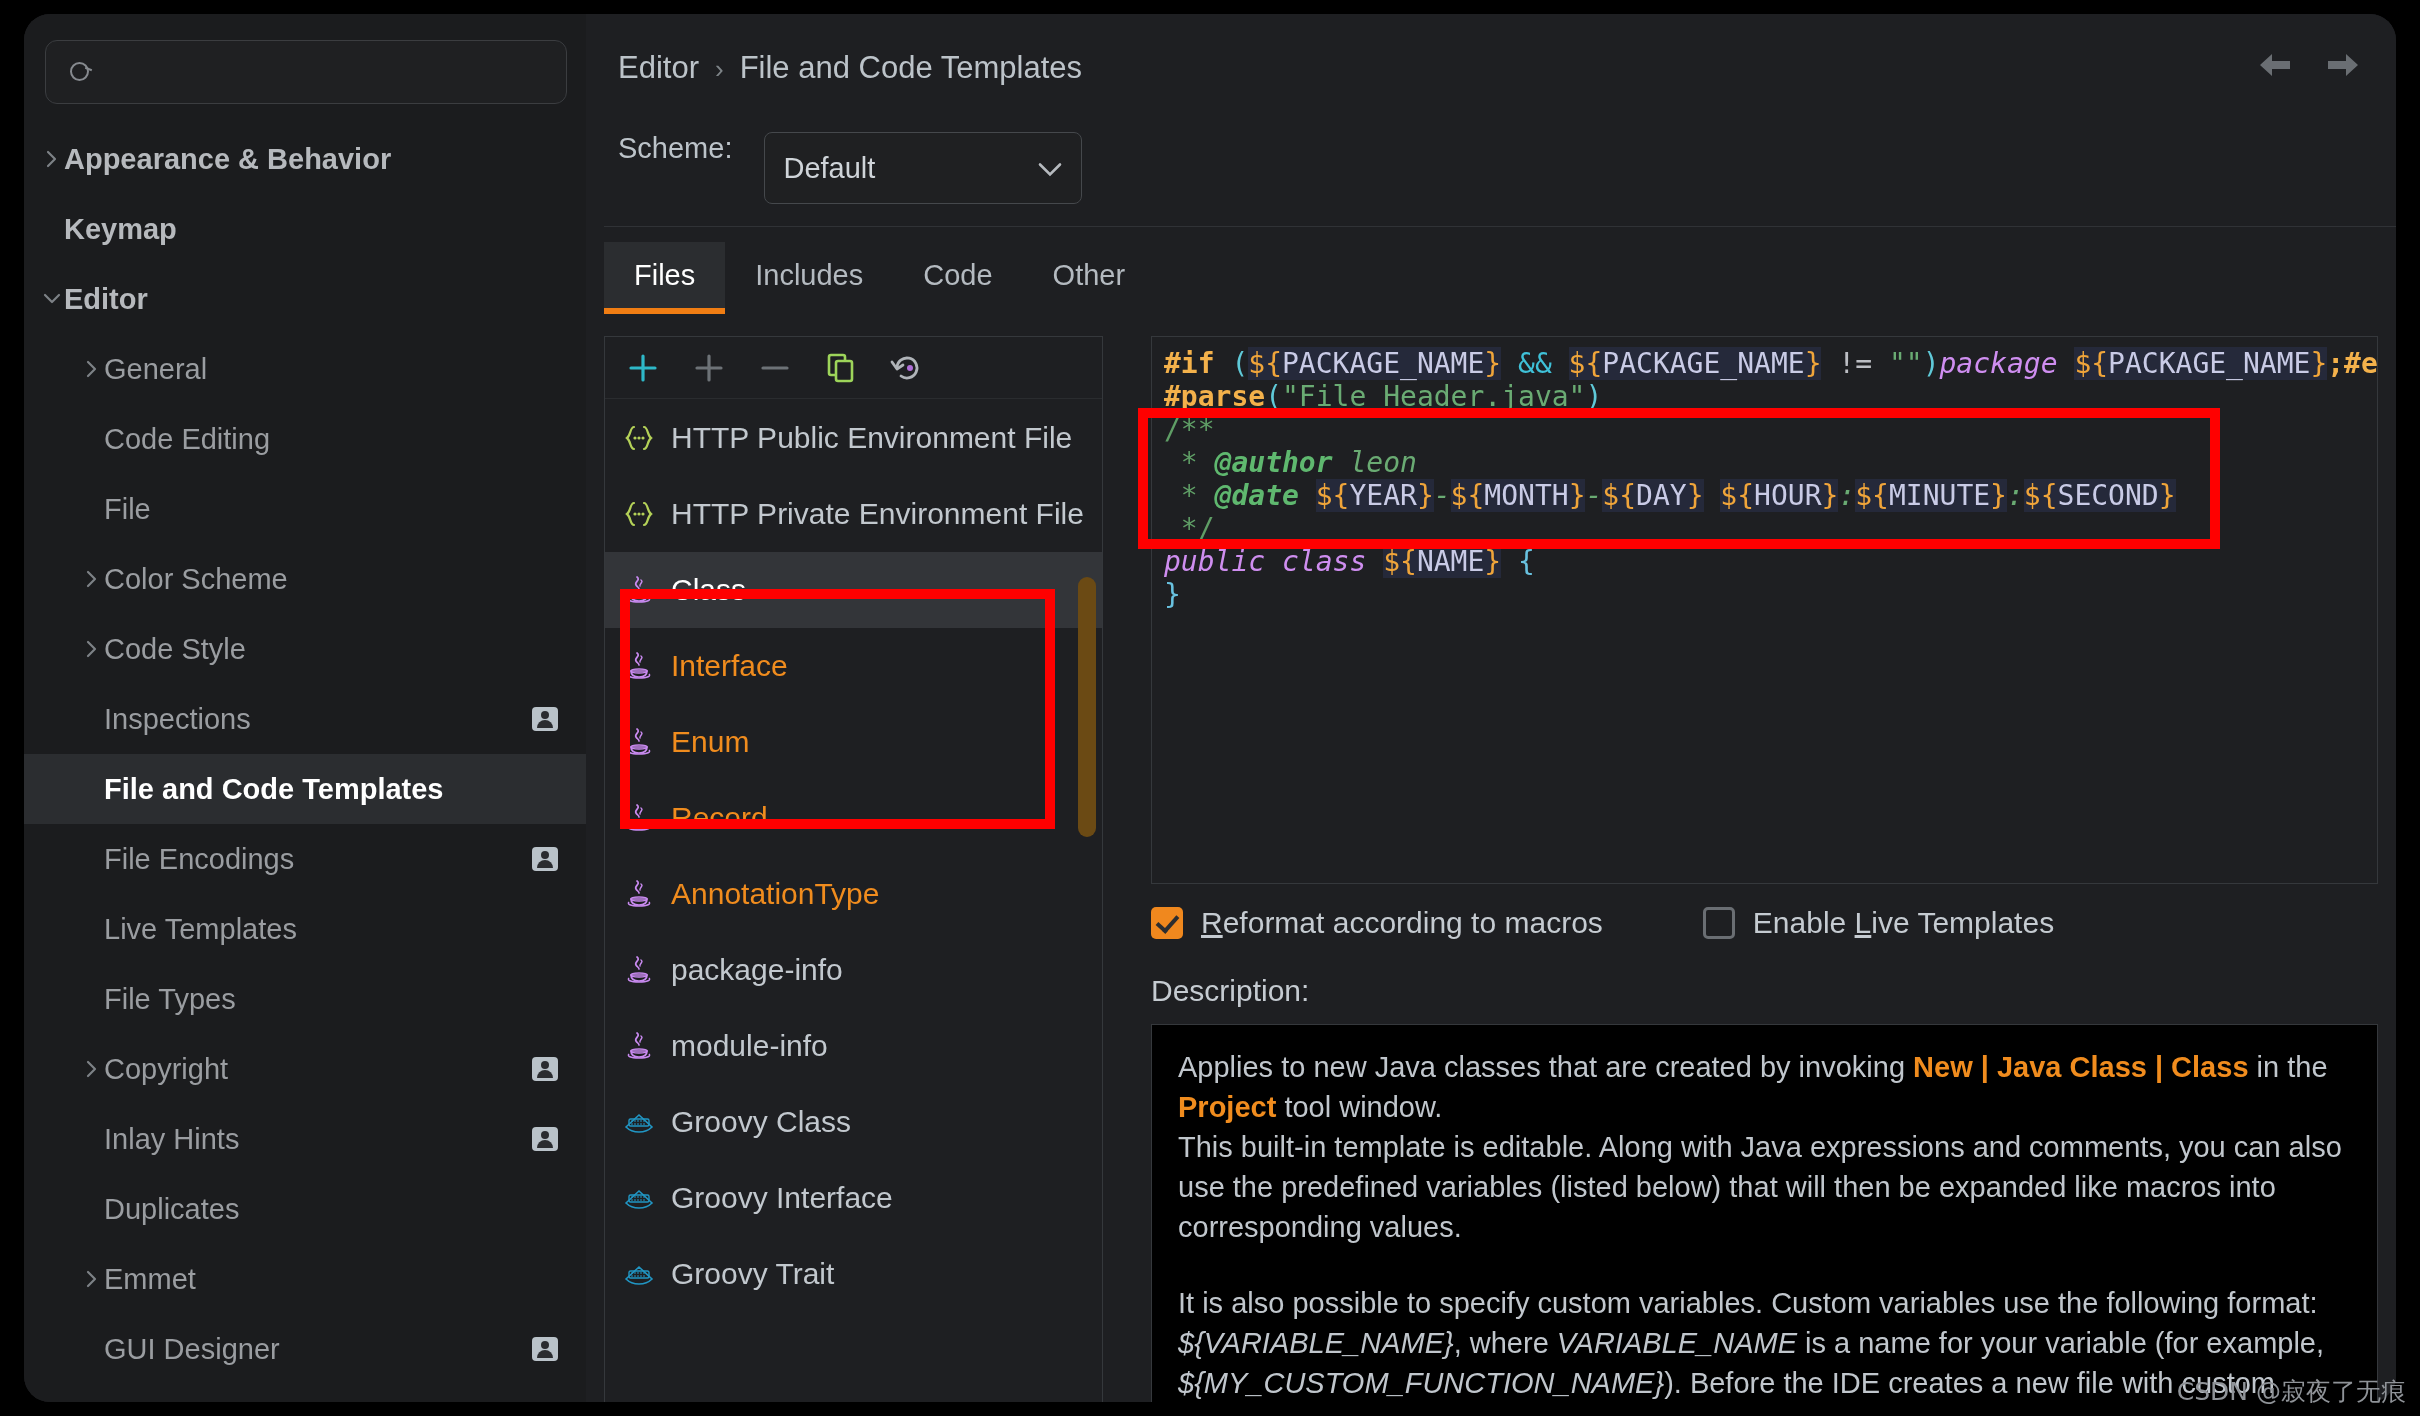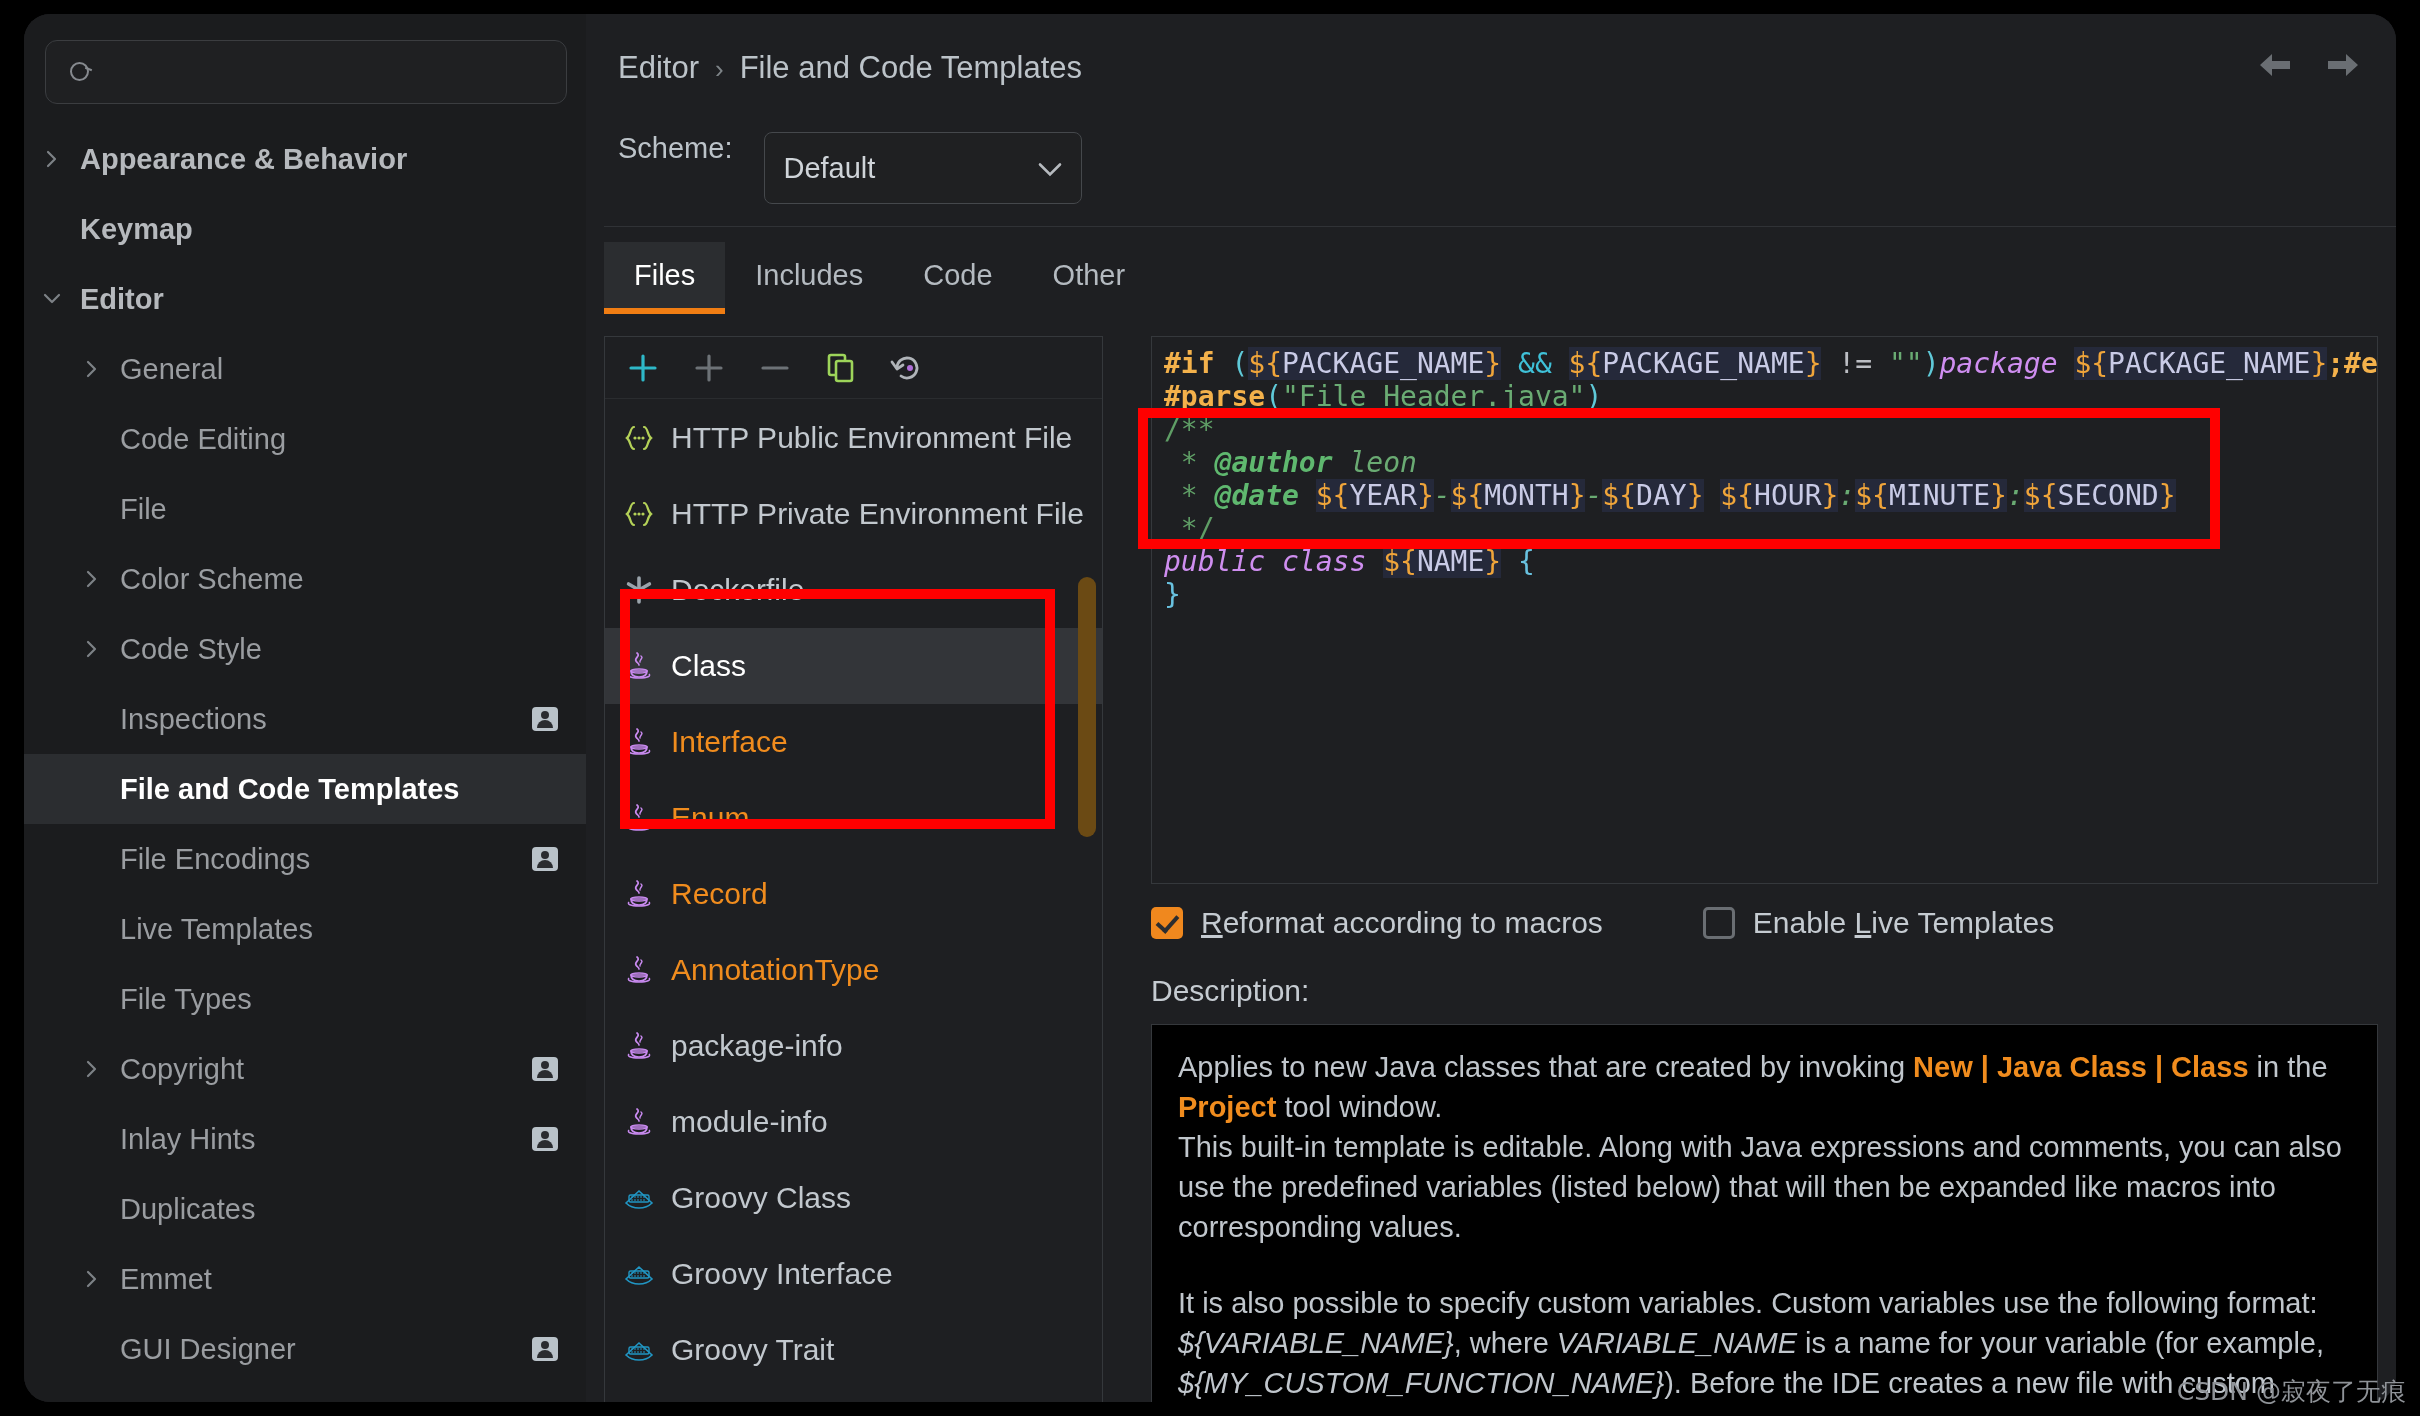--- a/index.html
+++ b/index.html
@@ -104,21 +104,21 @@
   .chev {
     position: absolute;
     width: 20px; height: 20px;
     color: #7d8186;
     font-size: 0;
   }
   .chev.depth1 { left: 18px; }
   .chev.depth2 { left: 58px; }
   .chev svg { display: block; }
 
-  .nav-label { pointer-events: none; margin-left: 16px; }
+  .nav-label { pointer-events: none; }
 
   .badge-person {
     position: absolute;
     right: 28px;
     top: 50%;
     transform: translateY(-50%);
     width: 26px; height: 24px;
     background: #b9c2c9;
     border-radius: 4px;
   }
@@ -626,32 +626,20 @@
                 <svg width="34" height="34" viewBox="0 0 34 34">
                   <path d="M12 6 C8 6 9 14 5 17 C9 20 8 28 12 28" stroke="#b4d158" stroke-width="2.2" fill="none" stroke-linecap="round"></path>
                   <path d="M22 6 C26 6 25 14 29 17 C25 20 26 28 22 28" stroke="#b4d158" stroke-width="2.2" fill="none" stroke-linecap="round"></path>
                   <circle cx="13" cy="17" r="1.6" fill="#b4d158"></circle>
                   <circle cx="17" cy="17" r="1.6" fill="#b4d158"></circle>
                   <circle cx="21" cy="17" r="1.6" fill="#b4d158"></circle>
                 </svg>
               </span>
               <span>HTTP Private Environment File</span>
             </div>
-            <div class="tpl-item">
-              <span class="ic">
-                <svg width="34" height="34" viewBox="0 0 34 34">
-                  <g stroke="#9aa3ab" stroke-width="3.6" stroke-linecap="round">
-                    <path d="M17 5 V29"></path>
-                    <path d="M6.6 11 L27.4 23"></path>
-                    <path d="M6.6 23 L27.4 11"></path>
-                  </g>
-                </svg>
-              </span>
-              <span>Dockerfile</span>
-            </div>
             <div class="tpl-item selected hl">
               <span class="ic">
                 <svg width="34" height="34" viewBox="0 0 34 34">
                   <path d="M15 4 c4 3 -3 5 -1 8 c1 2 3 2 3 4" stroke="#c98af0" stroke-width="1.7" fill="none" stroke-linecap="round"></path>
                   <path d="M19 7 c3 2 -2 4 -1 6" stroke="#c98af0" stroke-width="1.5" fill="none" stroke-linecap="round"></path>
                   <path d="M9 22 h16 c0 4 -3 6 -8 6 c-5 0 -8 -2 -8 -6 z" stroke="#c98af0" stroke-width="1.7" fill="none"></path>
                   <path d="M7 25 c-2 2 1 4 10 4 c9 0 12 -2 10 -4" stroke="#c98af0" stroke-width="1.5" fill="none"></path>
                   <ellipse cx="17" cy="22" rx="8" ry="2" stroke="#c98af0" stroke-width="1.5" fill="none"></ellipse>
                 </svg>
               </span>

